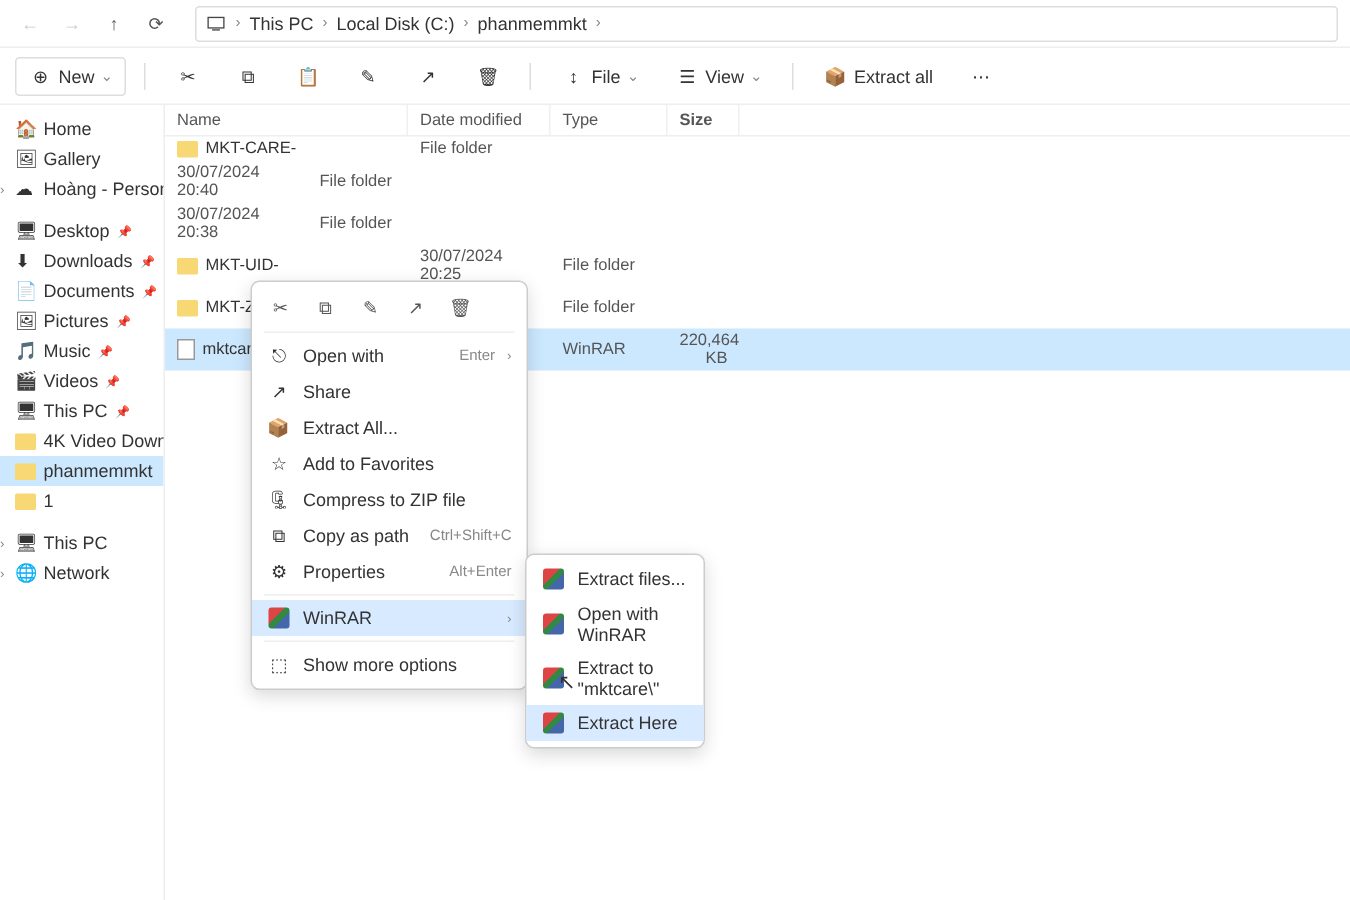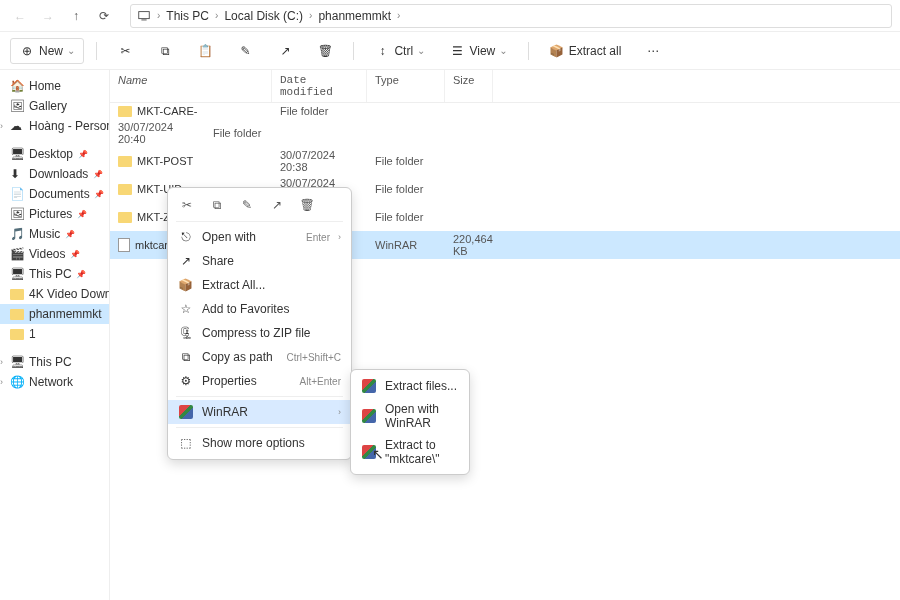--- a/index.html
+++ b/index.html
@@ -24,31 +24,31 @@
 .sb-item { display: flex; align-items: center; gap: 5px; padding: 3px 10px; cursor: pointer; position: relative; white-space: nowrap; }
 .sb-item.selected { background: #cce8ff; }
 .sb-icon { width: 14px; height: 14px; flex-shrink: 0; }
 .sb-chev { position: absolute; left: 0; font-size: 9px; color: #888; }
 .sb-pin { font-size: 8px; color: #888; }
 .sb-spacer { height: 8px; }
 
 .content { flex: 1; }
 .col-head { display: flex; border-bottom: 1px solid #eee; font-size: 11px; color: #555; }
 .col-head > div { padding: 4px 8px; border-right: 1px solid #f0f0f0; }
-.col-name { width: 162px; font-style: italic; }
-.col-date { width: 95px; font-family: Liberation Mono, monospace; }
+.col-name { width: 162px; }
+.col-date { width: 95px; }
 .col-type { width: 78px; }
-.col-size { width: 48px; }
+.col-size { width: 48px; font-weight: bold; }
 
 .file-row { display: flex; align-items: center; font-size: 11px; cursor: pointer; }
 .file-row.selected { background: #cce8ff; }
 .fr-name { width: 162px; padding: 2px 8px; display: flex; align-items: center; gap: 5px; text-align: right; }
 .fr-date { width: 95px; padding: 2px 8px; color: #555; }
 .fr-type { width: 78px; padding: 2px 8px; color: #555; }
-.fr-size { width: 48px; padding: 2px 8px; color: #555; }
+.fr-size { width: 48px; padding: 2px 8px; color: #555; text-align: right; }
 .folder-ico { width: 14px; height: 11px; background: #f8d775; border-radius: 1px; flex-shrink: 0; }
 .rar-ico { width: 12px; height: 14px; border: 1px solid #999; flex-shrink: 0; background: #fff; }
 
 .ctx-menu { position: absolute; background: #fff; border: 1px solid #ccc; border-radius: 6px; box-shadow: 0 4px 12px rgba(0,0,0,0.15); padding: 4px 0; font-size: 12px; }
 .ctx-menu.main-ctx { left: 167px; top: 187px; width: 185px; }
 .ctx-menu.sub-ctx { left: 350px; top: 369px; width: 120px; }
 .ctx-icon-row { display: flex; padding: 4px 10px; gap: 12px; }
 .ctx-icon-row .ci { width: 18px; height: 18px; cursor: pointer; display: flex; align-items: center; justify-content: center; color: #555; }
 .ctx-sep { height: 1px; background: #eee; margin: 3px 8px; }
 .ctx-item { display: flex; align-items: center; padding: 4px 10px; cursor: pointer; gap: 8px; position: relative; }
@@ -113,21 +113,21 @@
     </div>
   <div class="tb-btn">
       <span class="tb-icon">↗</span>
     </div>
   <div class="tb-btn">
       <span class="tb-icon">🗑</span>
     </div>
   <div class="tb-sep"></div>
   <div class="tb-btn">
       <span class="tb-icon">↕</span>
-      <span>Ctrl</span>
+      <span>File</span>
       <span class="addr-chev">⌄</span>
     </div>
   <div class="tb-btn">
       <span class="tb-icon">☰</span>
       <span>View</span>
       <span class="addr-chev">⌄</span>
     </div>
   <div class="tb-sep"></div>
   <div class="tb-btn">
       <span class="tb-icon">📦</span>
@@ -229,24 +229,20 @@
           </div>
           <div class="fr-type">File folder</div>
           <div class="fr-size"></div>
         </div>
         <div class="file-row">
           <div class="fr-date">30/07/2024 20:40</div>
           <div class="fr-type">File folder</div>
           <div class="fr-size"></div>
         </div>
         <div class="file-row">
-          <div class="fr-name">
-            <span class="folder-ico"></span>
-            <span>MKT-POST</span>
-          </div>
           <div class="fr-date">30/07/2024 20:38</div>
           <div class="fr-type">File folder</div>
           <div class="fr-size"></div>
         </div>
         <div class="file-row">
           <div class="fr-name">
             <span class="folder-ico"></span>
             <span>MKT-UID-</span>
           </div>
           <div class="fr-date">30/07/2024 20:25</div>
@@ -343,15 +339,21 @@
         <span class="winrar-ico"></span>
       </span>
     <span class="ctx-label">Open with WinRAR</span>
   </div>
   <div class="ctx-item">
     <span class="ctx-ico">
         <span class="winrar-ico"></span>
       </span>
     <span class="ctx-label">Extract to "mktcare\"</span>
   </div>
+  <div class="ctx-item highlighted">
+    <span class="ctx-ico">
+        <span class="winrar-ico"></span>
+      </span>
+    <span class="ctx-label">Extract Here</span>
+  </div>
 </div>
 
 <div class="cursor">↖</div>
 
 </body></html>

